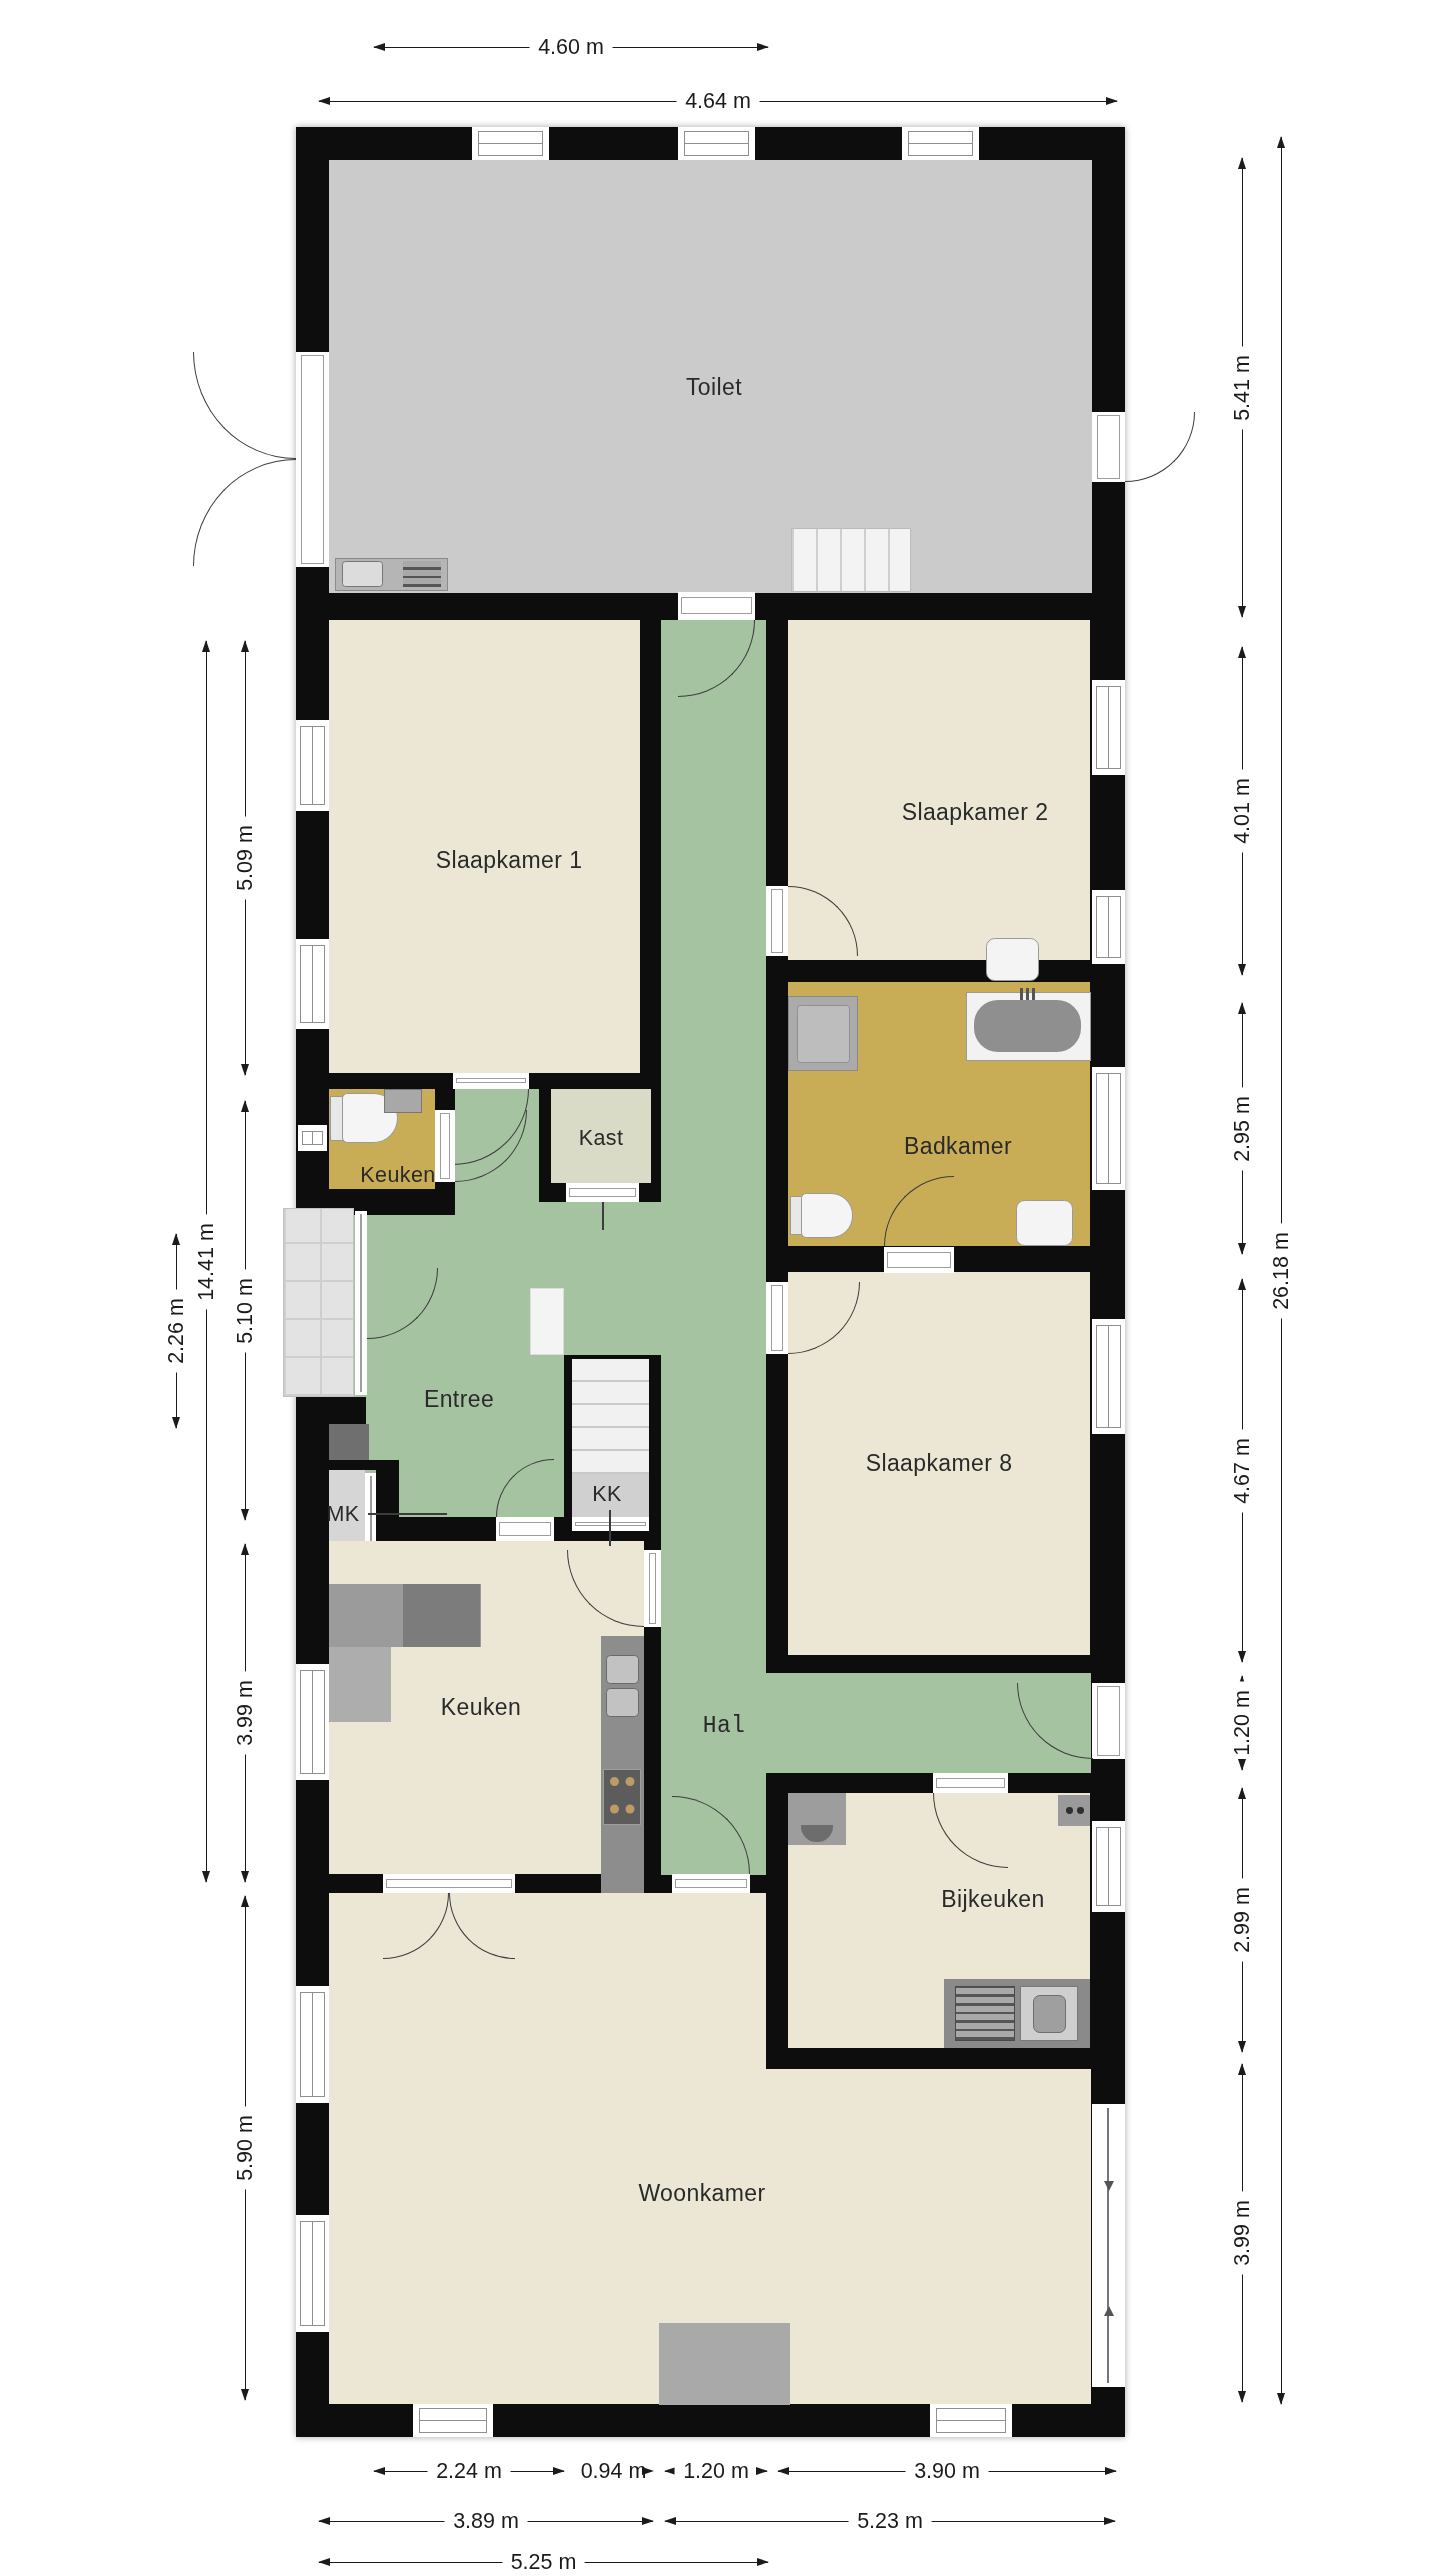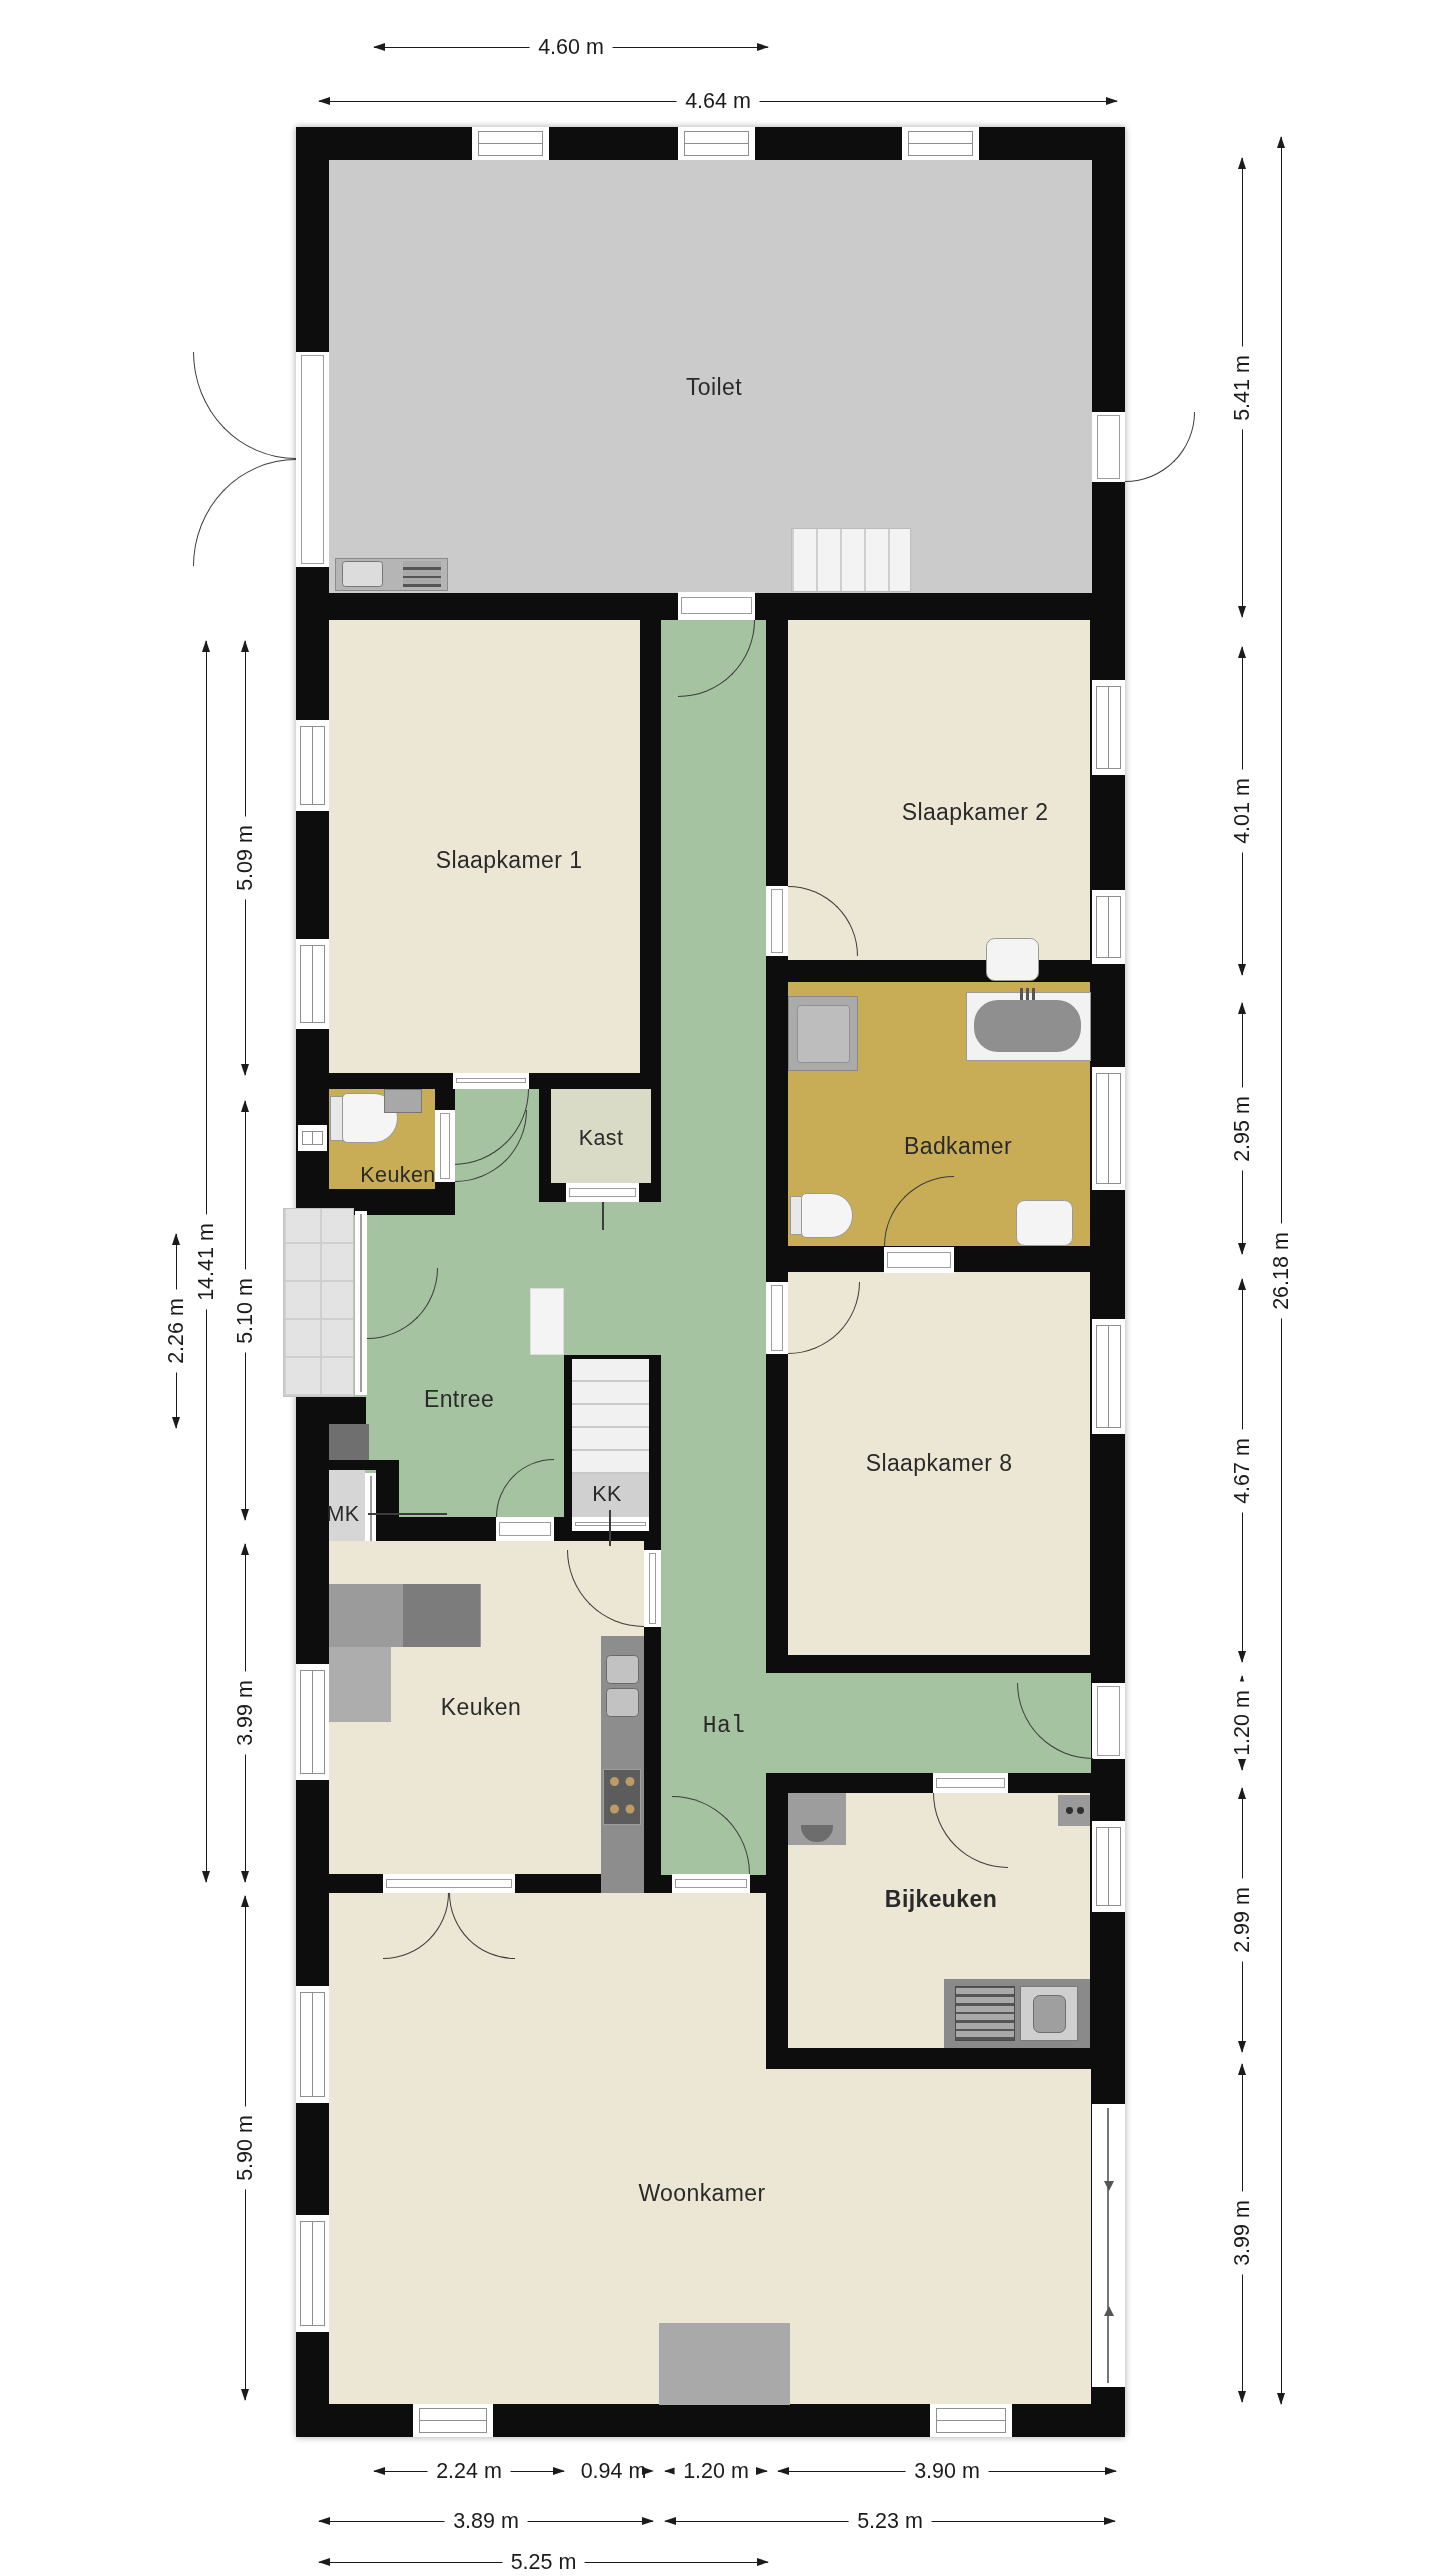--- a/index.html
+++ b/index.html
@@ -194,21 +194,21 @@
   <span class="lbl sm" style="left:398px;top:1175px;">Keuken</span>
   <span class="lbl sm" style="left:601px;top:1138px;">Kast</span>
   <span class="lbl" style="left:459px;top:1399px;">Entree</span>
   <span class="lbl sm" style="left:343px;top:1514px;">MK</span>
   <div class="fix" style="left:368px;top:1513px;width:79px;height:1.7px;background:#3c3c3c;"></div>
   <span class="lbl sm" style="left:607px;top:1494px;">KK</span>
   <div class="fix" style="left:609px;top:1510px;width:1.7px;height:36px;background:#3c3c3c;"></div>
   <span class="lbl" style="left:939px;top:1463px;">Slaapkamer 8</span>
   <span class="lbl" style="left:481px;top:1707px;">Keuken</span>
   <span class="lbl" style="left:724px;top:1726px;font-family:Liberation Mono, monospace;">Hal</span>
-  <span class="lbl" style="left:941px;top:1899px;font-weight:bold;">Bijkeuken</span>
+  <span class="lbl" style="left:993px;top:1899px;">Bijkeuken</span>
   <span class="lbl" style="left:702px;top:2193px;">Woonkamer</span>
 
   <div class="dimh" style="left:374px;top:47px;width:394px;">
     <span>4.60 m</span>
     </div>
   <div class="dimh" style="left:319px;top:101px;width:798px;">
     <span>4.64 m</span>
     </div>
 
   <div class="dimv" style="left:245px;top:641px;height:434px;">

